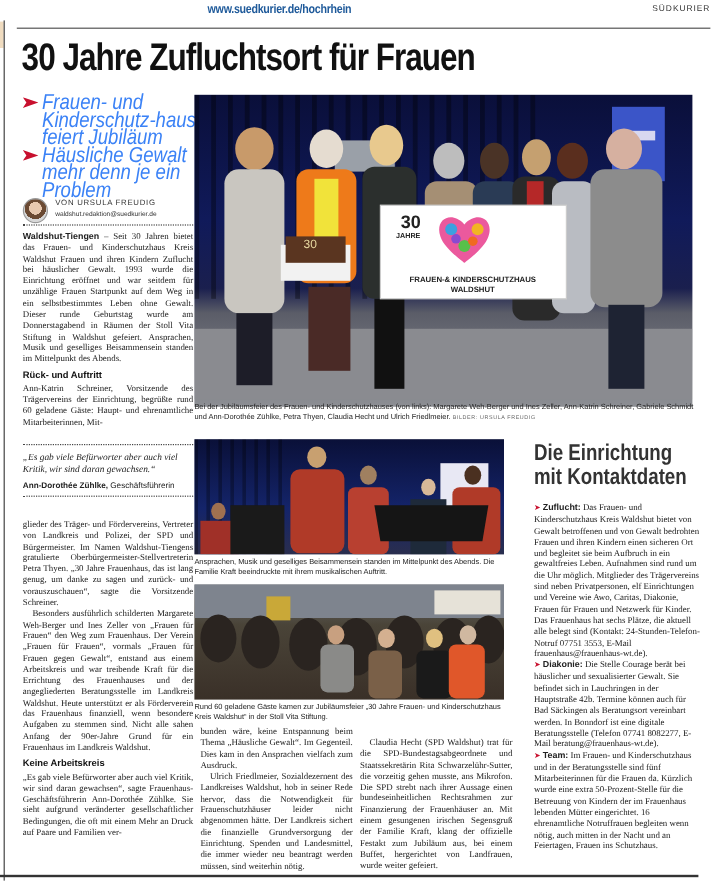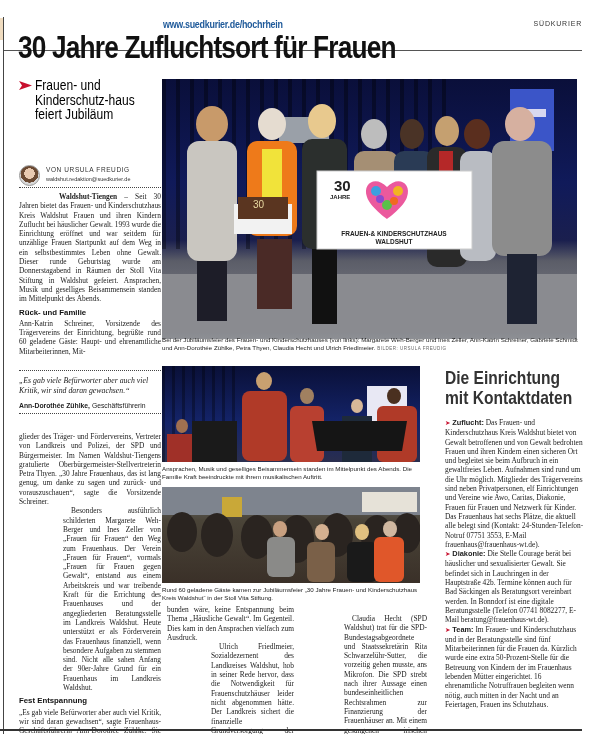--- a/index.html
+++ b/index.html
@@ -2,40 +2,40 @@
 <html><head>
 <meta charset="utf-8">
 <style>
   * { box-sizing: border-box; margin: 0; padding: 0; }
   html, body { width: 600px; height: 734px; background: #ffffff; overflow: hidden; }
   body { position: relative; font-family: "Liberation Serif", serif; color: #1b1b1b; }
 
   .frame-left { position: absolute; left: 3px; top: 17px; width: 1px; height: 717px; background: #444; }
   .frame-top-tab { position: absolute; left: 0; top: 18px; width: 3px; height: 22px; background: #f0dcc0; }
 
-  .topbar { position: absolute; left: 4px; top: 0; width: 578px; height: 35px; border-bottom: 1px solid #555; margin-top: 16px; }
+  .topbar { position: absolute; left: 14px; top: 0; width: 578px; height: 24px; border-bottom: 1px solid #555; }
   .topbar .url { position: absolute; left: 159px; top: 2px; font-family: "Liberation Sans", sans-serif; font-weight: bold; font-size: 10.5px; color: #1f5a9a; letter-spacing: -0.3px; transform: scaleX(0.85); transform-origin: left; }
   .topbar .brand { position: absolute; right: 0; top: 4px; font-family: "Liberation Sans", sans-serif; font-size: 7px; letter-spacing: 0.8px; color: #333; }
 
   .headline { position: absolute; left: 18px; top: 29px; font-family: "Liberation Sans", sans-serif; font-weight: bold; font-size: 32px; letter-spacing: -1px; color: #111; transform: scaleX(0.82); transform-origin: left; white-space: nowrap; }
 
   .bullets { position: absolute; left: 19px; top: 78px; width: 142px; }
-  .bullet { position: relative; padding-left: 16px; font-family: "Liberation Sans", sans-serif; font-size: 14px; line-height: 14.5px; color: #000000; margin-bottom: 0; }
+  .bullet { position: relative; padding-left: 16px; font-family: "Liberation Sans", sans-serif; font-size: 18px; line-height: 14.5px; color: #3b82f6; margin-bottom: 0; font-style: italic; }
   .bullet .arrow { position: absolute; left: 0; top: 3px; width: 13px; height: 9px; }
   .bullet .txt { display: inline-block; transform: scaleX(0.86); transform-origin: left; width: 150px; }
 
   .byline { position: absolute; left: 19px; top: 164px; width: 142px; height: 24px; border-bottom: 1px dotted #444; }
   .byline .avatar { position: absolute; left: 0; top: 1px; width: 21px; height: 21px; border-radius: 50%; background: radial-gradient(circle at 50% 40%, #e8c9b0 0 35%, #6b4a33 36% 60%, #d8d8d8 61%); border: 1px solid #999; }
   .byline .name { position: absolute; left: 27px; top: 2px; font-family: "Liberation Sans", sans-serif; font-size: 6.5px; letter-spacing: 0.6px; color: #333; }
   .byline .mail { position: absolute; left: 27px; top: 12px; font-family: "Liberation Sans", sans-serif; font-size: 5.5px; color: #333; }
 
   .col { position: absolute; font-size: 7.4px; line-height: 9.3px; text-align: justify; color: #222; hyphens: manual; }
   .col p { margin: 0; }
-  .col p.indent { text-indent: 8px; margin-left: 44px; }
-  .col .lead { font-family: Liberation Serif, serif; font-weight: bold; margin-left: 40px; }
+  .col p.indent { text-indent: 8px; }
+  .col .lead { font-family: Liberation Sans, sans-serif; font-weight: bold; }
   .col h3 { font-family: "Liberation Sans", sans-serif; font-size: 7.8px; font-weight: bold; margin: 4px 0 2px; color: #111; }
 
   .quote { position: absolute; left: 19px; top: 370px; width: 142px; border-top: 1px dotted #444; border-bottom: 1px dotted #444; padding: 5px 0 4px; }
   .quote .q { font-style: italic; font-size: 7.8px; line-height: 9.6px; color: #222; }
   .quote .who { font-family: "Liberation Sans", sans-serif; font-size: 6.8px; margin-top: 7px; color: #222; }
   .quote .who b { font-weight: bold; }
 
   .photo { position: absolute; overflow: hidden; }
   .caption { position: absolute; font-family: "Liberation Sans", sans-serif; font-size: 6.2px; line-height: 8px; color: #222; }
   .caption .credit { font-size: 4.5px; letter-spacing: 0.5px; color: #666; }
@@ -62,43 +62,49 @@
 
 <h1 class="headline">30 Jahre Zufluchtsort für Frauen</h1>
 
 <div class="bullets">
   <div class="bullet">
     <svg class="arrow" viewBox="0 0 13 9">
         <path d="M0 0 L13 4.5 L0 9 L3 4.5 Z" fill="#c8102e"></path>
       </svg>
     <span class="txt">Frauen- und Kinderschutz-haus feiert Jubiläum</span>
   </div>
+  <div class="bullet">
+    <svg class="arrow" viewBox="0 0 13 9">
+        <path d="M0 0 L13 4.5 L0 9 L3 4.5 Z" fill="#c8102e"></path>
+      </svg>
+    <span class="txt">Häusliche Gewalt mehr denn je ein Problem</span>
+  </div>
 </div>
 
 <div class="byline">
   <div class="avatar"></div>
   <div class="name">VON URSULA FREUDIG</div>
   <div class="mail">waldshut.redaktion@suedkurier.de</div>
 </div>
 
 <div class="col" style="left:19px; top:192px; width:142px;">
   <p><span class="lead">Waldshut-Tiengen</span><span> – Seit 30 Jahren bietet das Frauen- und Kinderschutzhaus Kreis Waldshut Frauen und ihren Kindern Zuflucht bei häuslicher Gewalt. 1993 wurde die Einrichtung eröffnet und war seitdem für unzählige Frauen Startpunkt auf dem Weg in ein selbstbestimmtes Leben ohne Gewalt. Dieser runde Geburtstag wurde am Donnerstagabend in Räumen der Stoll Vita Stiftung in Waldshut gefeiert. Ansprachen, Musik und geselliges Beisammensein standen im Mittelpunkt des Abends.</span></p>
-  <h3>Rück- und Familie</h3>
+  <h3>Rück- und Auftritt</h3>
   <p>Ann-Katrin Schreiner, Vorsitzende des Trägervereins der Einrichtung, begrüßte rund 60 geladene Gäste: Haupt- und ehrenamtliche Mitarbeiterinnen, Mit-</p>
 </div>
 
 <div class="quote">
   <div class="q">„Es gab viele Befürworter aber auch viel Kritik, wir sind daran gewachsen.“</div>
   <div class="who"><b>Ann-Dorothée Zühlke,</b><span> Geschäftsführerin</span></div>
 </div>
 
 <div class="col" style="left:19px; top:432px; width:142px;">
   <p>glieder des Träger- und Fördervereins, Vertreter von Landkreis und Polizei, der SPD und Bürgermeister. Im Namen Waldshut-Tiengens gratulierte Oberbürgermeister-Stellvertreterin Petra Thyen. „30 Jahre Frauenhaus, das ist lang genug, um danke zu sagen und zurück- und vorauszuschauen“, sagte die Vorsitzende Schreiner.</p>
   <p class="indent">Besonders ausführlich schilderten Margarete Weh-Berger und Ines Zeller von „Frauen für Frauen“ den Weg zum Frauenhaus. Der Verein „Frauen für Frauen“, vormals „Frauen für Frauen gegen Gewalt“, entstand aus einem Arbeitskreis und war treibende Kraft für die Errichtung des Frauenhauses und der angegliederten Beratungsstelle im Landkreis Waldshut. Heute unterstützt er als Förderverein das Frauenhaus finanziell, wenn besondere Aufgaben zu stemmen sind. Nicht alle sahen Anfang der 90er-Jahre Grund für ein Frauenhaus im Landkreis Waldshut.</p>
-  <h3>Fest Entspannung</h3>
+  <h3>Keine Arbeitskreis</h3>
   <p>„Es gab viele Befürworter aber auch viel Kritik, wir sind daran gewachsen“, sagte Frauenhaus-Geschäftsführerin Ann-Dorothée Zühlke. Sie sieht aufgrund veränderter gesellschaftlicher Bedingungen, die oft mit einem Mehr an Druck auf Paare und Familien ver-</p>
 </div>
 
 <div class="photo" style="left:162px; top:79px; width:415px; height:260px; background: linear-gradient(180deg, #0a0f3a 0%, #101a5a 40%, #1a1f4e 62%, #5b5d68 70%, #8d8f94 100%);">
   <svg width="415" height="254" viewBox="0 0 415 254">
 
     <g opacity="0.35">
       <rect x="0" y="0" width="4" height="170" fill="#000"></rect>
         <rect x="14" y="0" width="4" height="170" fill="#000"></rect>
         <rect x="28" y="0" width="4" height="170" fill="#000"></rect>

